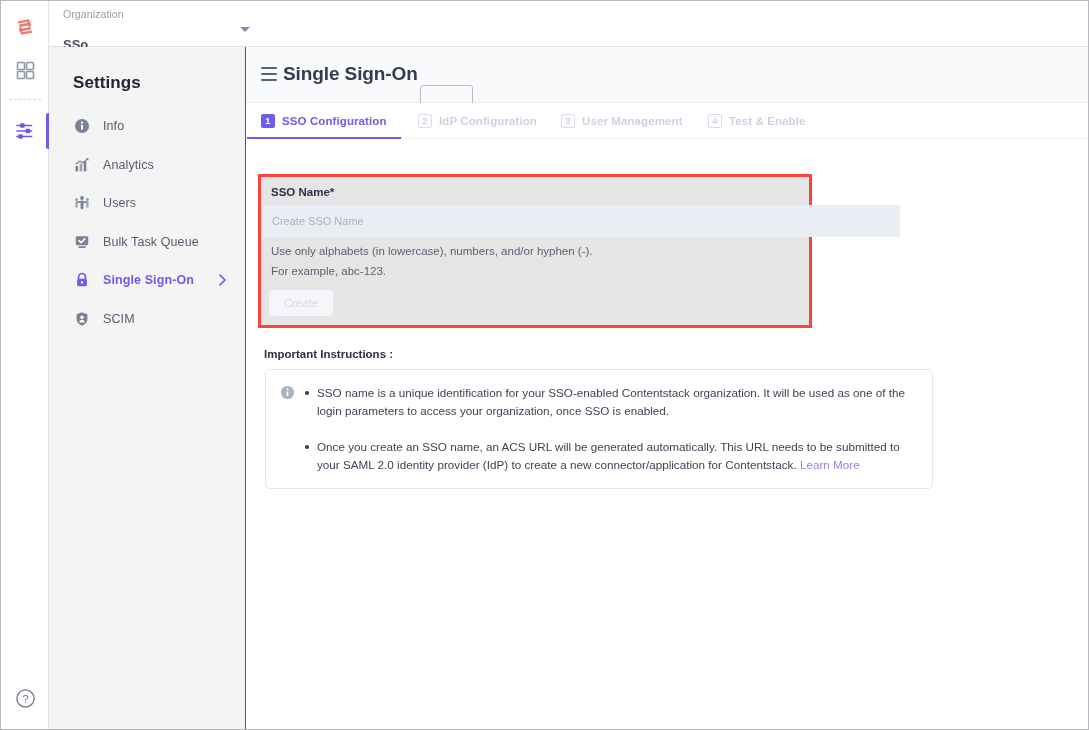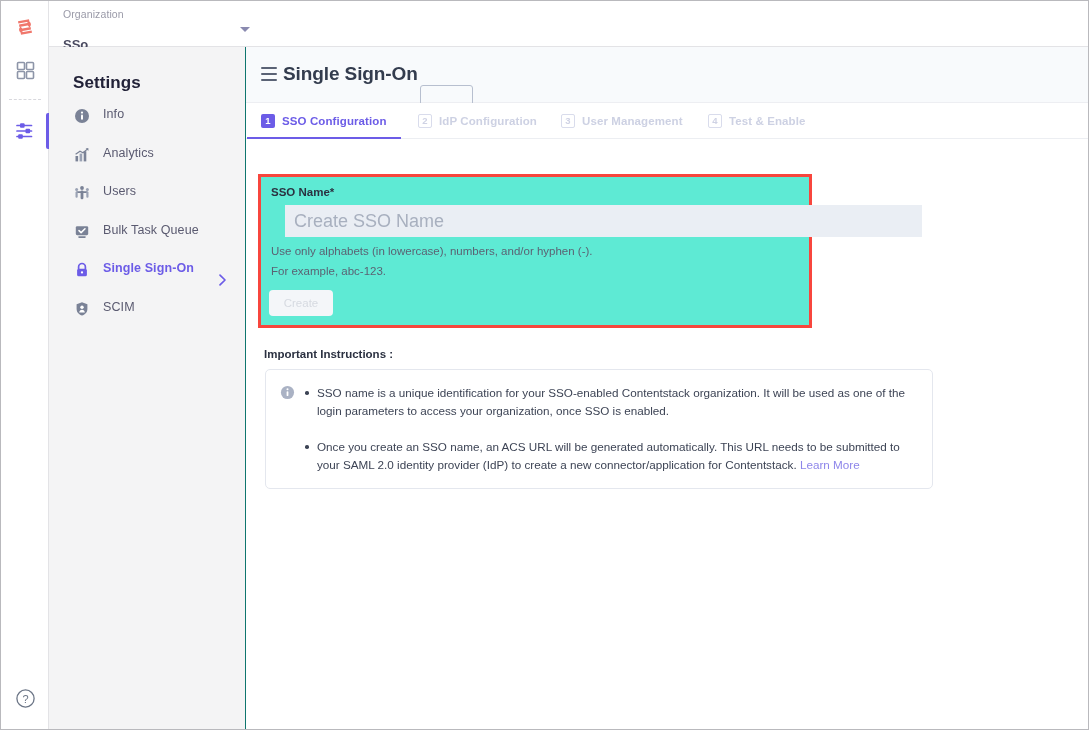--- a/index.html
+++ b/index.html
@@ -121,20 +121,21 @@
     letter-spacing: .1px;
   }
   .nav {
     position: absolute;
     left: 0; top: 60px;
     width: 197px;
   }
   .nav-item {
     position: relative;
     display: flex;
+    align-items: center;
     height: 38.5px;
     padding-left: 24px;
     cursor: pointer;
   }
   .nav-ico {
     width: 18px; height: 18px;
     display: flex; align-items: center; justify-content: center;
     flex: 0 0 18px;
   }
   .nav-label {
@@ -239,38 +240,38 @@
     background: #6c5ce7;
   }
 
   
   .card-wrap {
     position: absolute;
     left: 12px; top: 127px;
     width: 554px;
     height: 154px;
     border: 3px solid #f8463d;
-    background: #5eead4;
+    background: #e5e5e5;
   }
   .field-label {
     position: absolute;
     left: 10px; top: 9px;
     font-size: 11.5px;
     font-weight: bold;
     color: #2b3141;
   }
   .sso-input {
     position: absolute;
-    left: 24px; top: 28px;
+    left: 2px; top: 28px;
     width: 637px; height: 30px;
     background: #eaeef4;
     border: none;
     outline: none;
     font-family: "Liberation Sans", sans-serif;
-    font-size: 18px;
+    font-size: 11px;
     color: #525a6c;
     padding: 16px 9px;
   }
   .sso-input::placeholder { color: #a8b0bf; }
   .hint {
     position: absolute;
     left: 10px;
     font-size: 11.5px;
     color: #5b6273;
     line-height: 15px;

